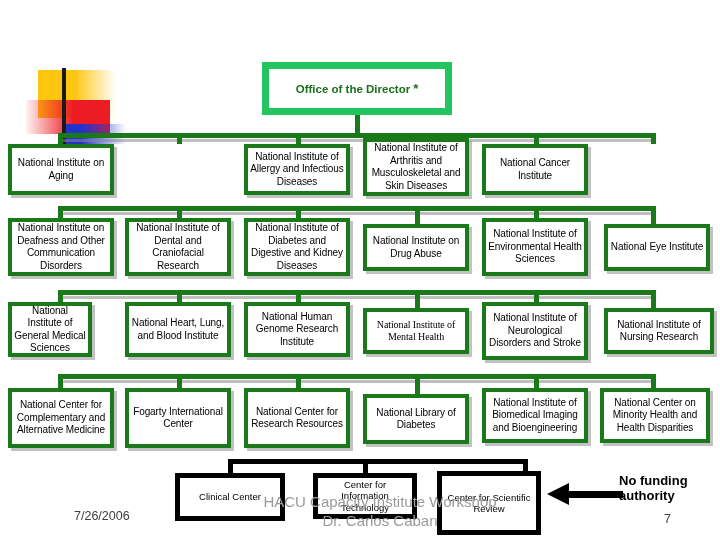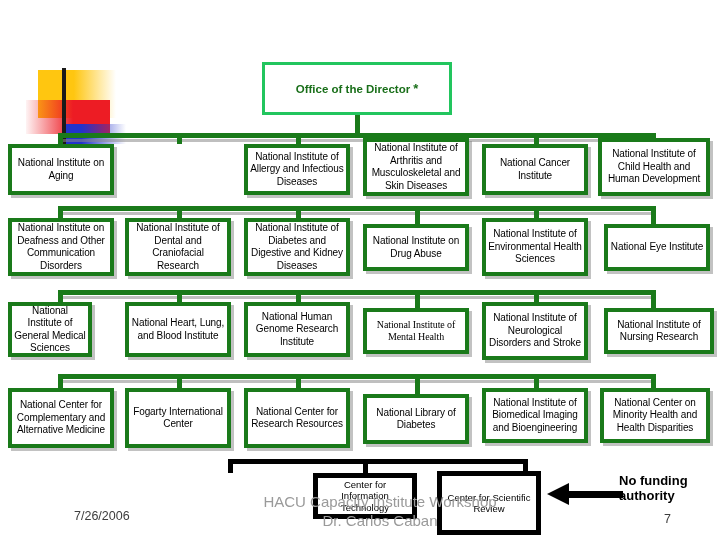--- a/index.html
+++ b/index.html
@@ -57,21 +57,21 @@
     line-height: 12.5px;
     padding: 1px 2px;
     letter-spacing: -0.1px;
   }
   .gbox.shadowed { box-shadow: 3px 3px 0 rgba(120,120,120,.45); }
 
   
   #od-box {
     position: absolute;
     left: 262px; top: 62px; width: 190px; height: 53px;
-    border: 3px solid #22c55e;
+    border: 7px solid #22c55e;
     background: #ffffff;
     box-sizing: border-box;
     display: flex; align-items: center; justify-content: center;
   }
   #od-inner {
     color: #1a6f1a;
     font-weight: bold;
     font-size: 11.5px;
     white-space: nowrap;
   }
@@ -162,23 +162,20 @@
     </div>
   <div class="gbox shadowed" style="left:244px; top:144px; width:106px; height:51px;">
       <span>National Institute of Allergy and Infectious Diseases</span>
     </div>
   <div class="gbox shadowed" style="left:363px; top:138px; width:106px; height:58px;">
       <span>National Institute of Arthritis and Musculoskeletal and Skin Diseases</span>
     </div>
   <div class="gbox shadowed" style="left:482px; top:144px; width:106px; height:51px;">
       <span>National Cancer Institute</span>
     </div>
-  <div class="gbox shadowed" style="left:598px; top:138px; width:112px; height:58px;">
-      <span>National Institute of Child Health and Human Development</span>
-    </div>
 
   <div class="ln-h" style="left:58px; top:206px; width:595px;"></div>
   <div class="shadow-h" style="left:62px; top:212px; width:594px;"></div>
   <div class="ln-v" style="left:58px;  top:206px; height:12px;"></div>
   <div class="ln-v" style="left:177px; top:206px; height:12px;"></div>
   <div class="ln-v" style="left:296px; top:206px; height:12px;"></div>
   <div class="ln-v" style="left:415px; top:206px; height:18px;"></div>
   <div class="ln-v" style="left:534px; top:206px; height:12px;"></div>
   <div class="ln-v" style="left:651px; top:206px; height:18px;"></div>
 
@@ -255,20 +252,23 @@
     </div>
   <div class="gbox shadowed" style="left:600px; top:388px; width:110px; height:55px;">
       <span>National Center on Minority Health and Health Disparities</span>
     </div>
 
   <div class="ln-bh" style="left:228px; top:459px; width:300px;"></div>
   <div class="ln-bv" style="left:228px; top:459px; height:14px;"></div>
   <div class="ln-bv" style="left:363px; top:459px; height:14px;"></div>
   <div class="ln-bv" style="left:523px; top:459px; height:14px;"></div>
 
+  <div class="bbox" style="left:175px; top:473px; width:110px; height:48px;">
+      <span>Clinical Center</span>
+    </div>
   <div class="bbox" style="left:313px; top:473px; width:104px; height:46px;">
       <span>Center for Information Technology</span>
     </div>
   <div class="bbox" style="left:437px; top:471px; width:104px; height:64px;">
       <span>Center for Scientific Review</span>
     </div>
 
   <div id="arrow-wrap">
     <div id="arrow-shaft"></div>
     <div id="arrow-head"></div>

